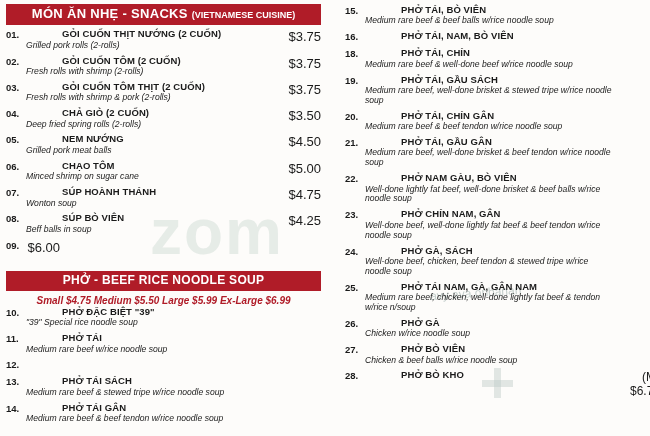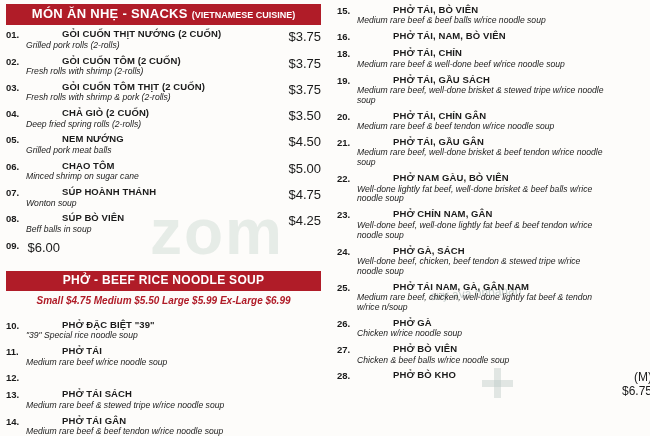--- a/index.html
+++ b/index.html
@@ -60,21 +60,21 @@
     left: 482px;
     top: 380px;
     width: 31px;
     height: 7px;
     background: rgba(190, 205, 200, 0.45);
   }
   .cols {
     position: relative;
     z-index: 2;
     display: flex;
-    gap: 16px;
+    gap: 24px;
     height: 100%;
   }
   .col {
     width: 315px;
     flex: 0 0 315px;
   }
 
   
   .banner {
     background: #b01c28;
@@ -94,21 +94,21 @@
   .banner-sm {
     font-size: 12px;
   }
 
   .price-line {
     color: #b01c28;
     font-style: italic;
     font-weight: bold;
     font-size: 10px;
     text-align: center;
-    margin: 2px 0 14px 0;
+    margin: 2px 0 1px 0;
   }
 
   
   .item {
     display: flex;
     align-items: flex-start;
     margin-bottom: 5px;
     line-height: 1.15;
   }
   .num {

